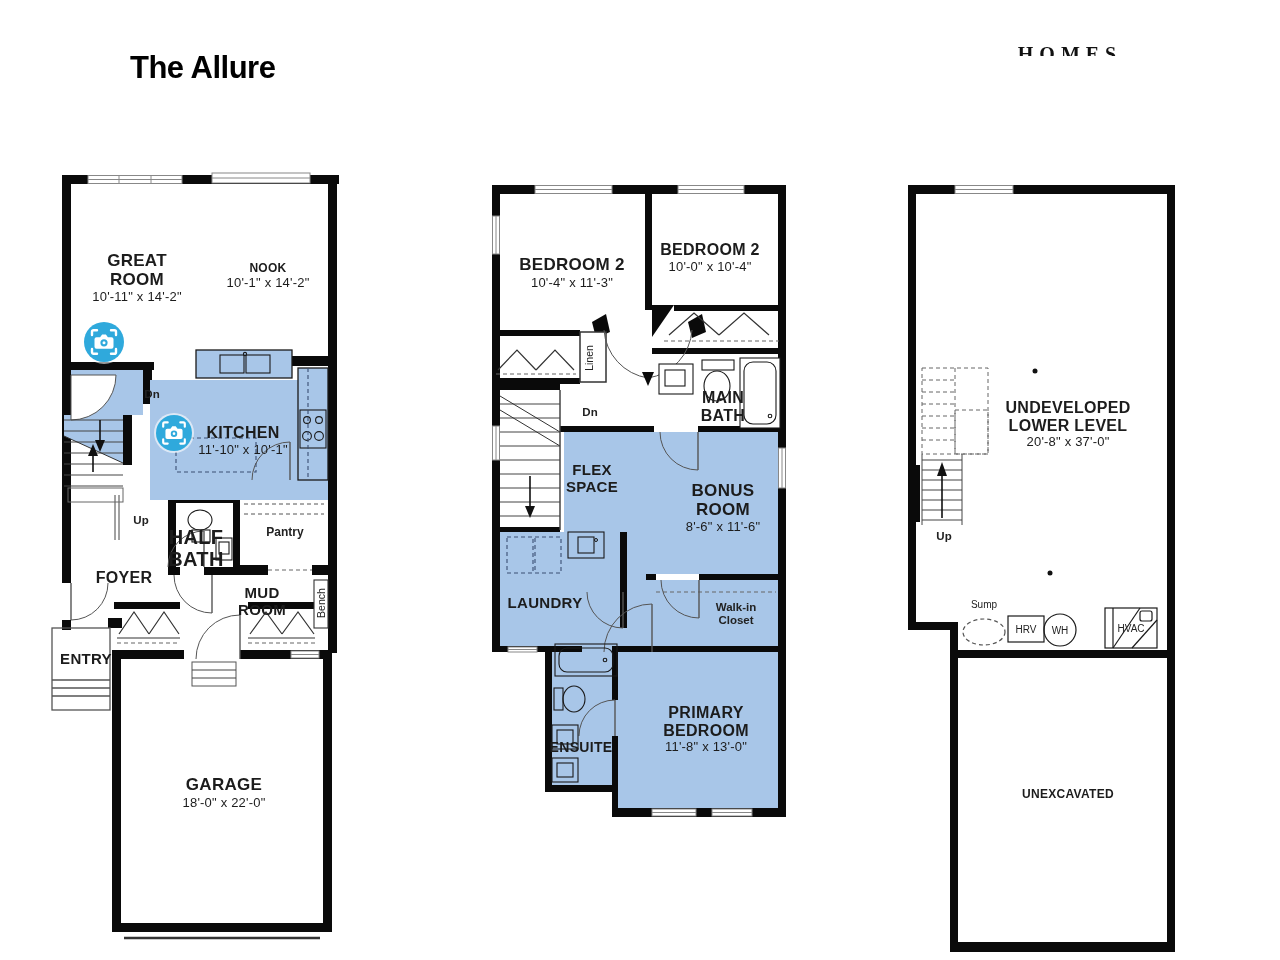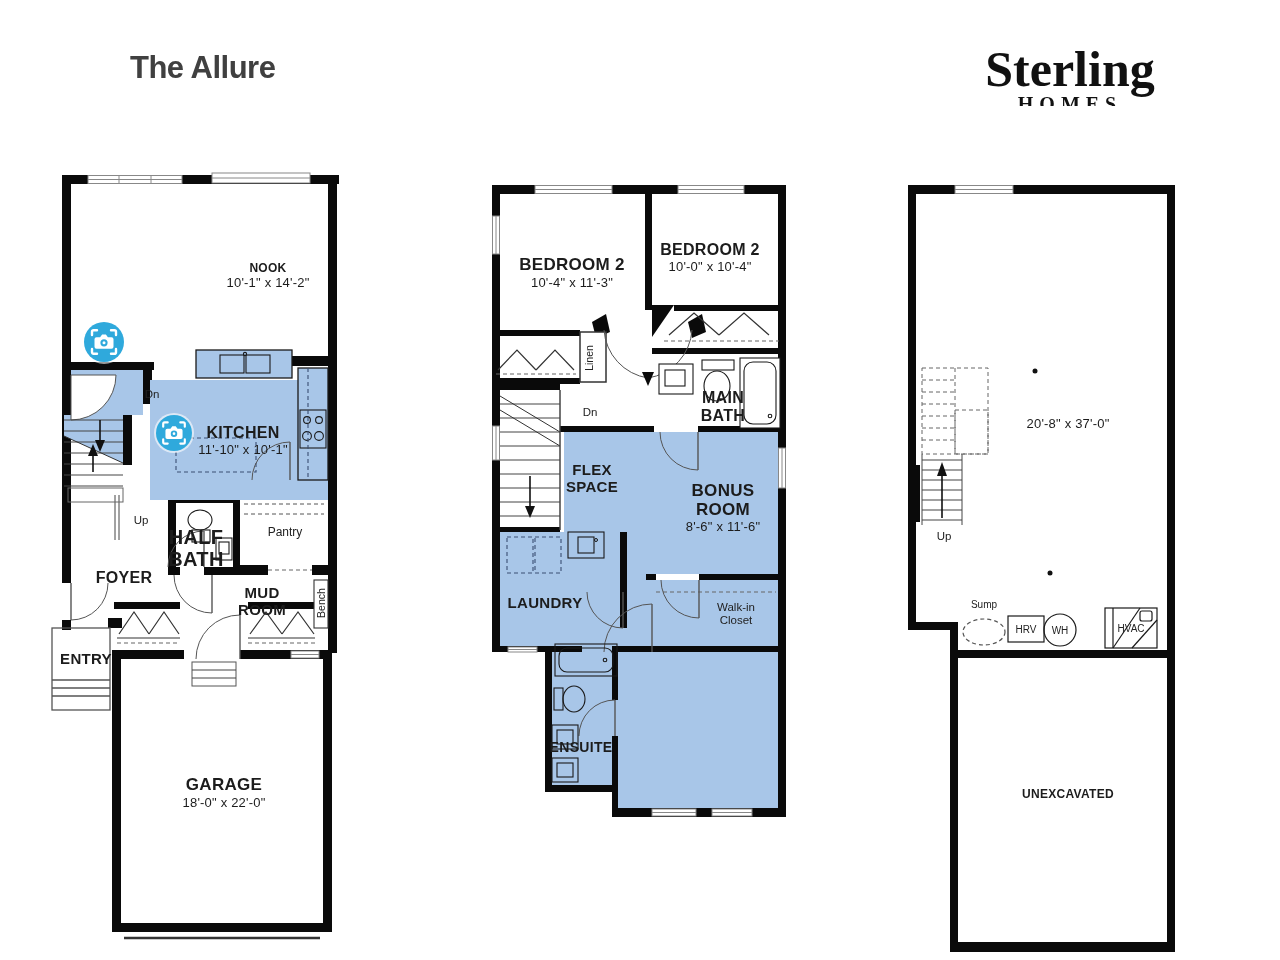--- a/index.html
+++ b/index.html
@@ -3,44 +3,43 @@
 <meta charset="utf-8">
 <style>
   html,body{margin:0;padding:0;background:#ffffff;}
   #stage{position:relative;width:1280px;height:960px;background:#fff;overflow:hidden;
          font-family:"Liberation Sans",sans-serif;}
   .plan{position:absolute;}
   .lbl{position:absolute;transform:translate(-50%,-50%);text-align:center;
        color:#1c1c1c;line-height:1.1;white-space:normal;}
   .rn{font-weight:700;letter-spacing:.3px;}
   .rd{font-weight:400;font-size:13px;margin-top:1px;letter-spacing:.2px;}
-  .sm{font-weight:400;font-size:11.5px;color:#222;text-align:center;}
+  .sm{font-weight:700;font-size:11.5px;color:#222;text-align:center;}
   .xs{font-weight:400;font-size:10px;color:#222;}
   .vert{writing-mode:vertical-rl;transform:translate(-50%,-50%) rotate(180deg);
         font-weight:400;font-size:10.5px;color:#222;}
   .title{position:absolute;left:130px;top:50px;font-size:31px;font-weight:700;
-         color:#404040;letter-spacing:-.5px;}
+         color:#000000;letter-spacing:-.5px;}
   .brand{position:absolute;left:975px;top:44px;width:190px;text-align:center;}
   .brand-name{font-family:"Liberation Serif",serif;font-weight:700;font-size:50px;
               color:#111;line-height:1;}
   .brand-sub{font-family:"Liberation Serif",serif;font-weight:700;font-size:20px;
              letter-spacing:6px;color:#111;height:12px;overflow:hidden;line-height:1;}
   .cam{position:absolute;border-radius:50%;background:#2fa9dc;
        box-shadow:0 0 0 2px rgba(255,255,255,.6);}
   .cam svg{display:block;width:100%;height:100%;}
 </style>
 </head>
 <body>
 
 <div id="stage">
 
   <div class="title">The Allure</div>
 
   <div class="brand">
-    <div class="brand-name">Sterling</div>
     <div class="brand-sub">HOMES</div>
   </div>
 
   <svg class="plan" style="left:44px;top:170px" width="298" height="775" viewBox="0 0 298 775">
     <g fill="#0a0a0a">
       <rect x="18" y="5" width="277" height="9"></rect>
       <rect x="18" y="5" width="9" height="408"></rect>
       <rect x="18" y="450" width="9" height="10"></rect>
       <rect x="284" y="5" width="9" height="478"></rect>
       <rect x="18" y="192" width="92" height="8"></rect>
@@ -383,20 +382,24 @@
         <path d="M27,8.2 h3.4 a1.6,1.6 0 0 1 1.6,1.6 V13"></path>
         <path d="M32,27 v3.2 a1.6,1.6 0 0 1 -1.6,1.6 H27"></path>
         <path d="M13,31.8 h-3.4 a1.6,1.6 0 0 1 -1.6,-1.6 V27"></path>
       </g>
       <path d="M12.5,15.2 h3.6 l2,-2.6 h3.8 l2,2.6 h3.6 a2,2 0 0 1 2,2 v7.6 a2,2 0 0 1 -2,2 h-15 a2,2 0 0 1 -2,-2 v-7.6 a2,2 0 0 1 2,-2 z" fill="#fff"></path>
       <circle cx="20" cy="20.8" r="3.6" fill="#2fa9dc"></circle>
       <circle cx="20" cy="20.8" r="1.5" fill="#fff"></circle>
     </svg>
   </div>
 
+  <div class="lbl" style="left:137px;top:278px;width:112px">
+    <div class="rn" style="font-size:17px">GREAT ROOM</div>
+    <div class="rd">10'-11" x 14'-2"</div>
+  </div>
   <div class="lbl" style="left:268px;top:276px;width:130px">
     <div class="rn" style="font-size:12px">NOOK</div>
     <div class="rd">10'-1" x 14'-2"</div>
   </div>
   <div class="lbl sm" style="left:152px;top:394px">Dn</div>
   <div class="lbl" style="left:243px;top:440px;width:140px">
     <div class="rn" style="font-size:16px">KITCHEN</div>
     <div class="rd">11'-10" x 10'-1"</div>
   </div>
   <div class="lbl sm" style="left:141px;top:520px">Up</div>
@@ -439,22 +442,27 @@
     <div class="rn" style="font-size:17px">BONUS ROOM</div>
     <div class="rd">8'-6" x 11'-6"</div>
   </div>
   <div class="lbl" style="left:545px;top:603px">
     <div class="rn" style="font-size:15px">LAUNDRY</div>
   </div>
   <div class="lbl sm" style="left:736px;top:614px;width:62px">Walk-in Closet</div>
   <div class="lbl" style="left:581px;top:748px">
     <div class="rn" style="font-size:14px">ENSUITE</div>
   </div>
+  <div class="lbl" style="left:706px;top:729px;width:135px">
+    <div class="rn" style="font-size:16px">PRIMARY BEDROOM</div>
+    <div class="rd">11'-8" x 13'-0"</div>
+  </div>
 
   <div class="lbl" style="left:1068px;top:424px;width:160px">
+    <div class="rn" style="font-size:16px">UNDEVELOPED LOWER LEVEL</div>
     <div class="rd">20'-8" x 37'-0"</div>
   </div>
   <div class="lbl sm" style="left:944px;top:536px">Up</div>
   <div class="lbl xs" style="left:984px;top:604px">Sump</div>
   <div class="lbl xs" style="left:1026px;top:629px">HRV</div>
   <div class="lbl xs" style="left:1060px;top:630px">WH</div>
   <div class="lbl xs" style="left:1131px;top:628px">HVAC</div>
   <div class="lbl" style="left:1068px;top:795px">
     <div class="rn" style="font-size:12px">UNEXCAVATED</div>
   </div>

